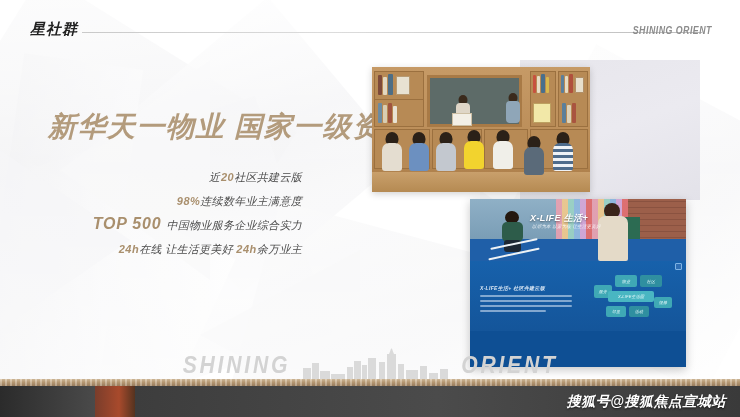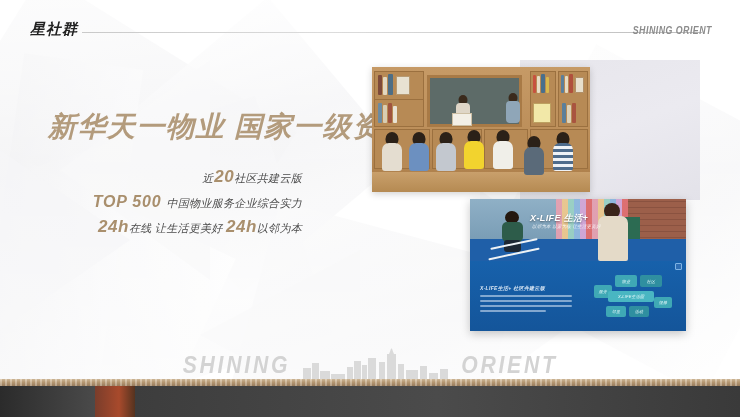--- a/index.html
+++ b/index.html
@@ -151,21 +151,21 @@
     width: 340px;
     text-align: right;
     padding-right: 38px;
   }
   .stat-row {
     margin-bottom: 6px;
     white-space: nowrap;
     color: #4a4a4a;
   }
   .num {
-    font-size: 17px;
+    font-size: 11px;
     font-weight: bold;
     color: #a98f6d;
     letter-spacing: .5px;
   }
   .num-lg {
     font-size: 16px;
     font-weight: bold;
     color: #a98f6d;
     letter-spacing: .8px;
   }
@@ -193,21 +193,21 @@
     position: absolute;
     left: 372px; top: 67px;
     width: 218px; height: 125px;
     overflow: hidden;
     box-shadow: 0 2px 7px rgba(0,0,0,.18);
     background: #b98e5f;
   }
   .photo-bot {
     position: absolute;
     left: 470px; top: 199px;
-    width: 216px; height: 132px;
+    width: 216px; height: 168px;
     overflow: hidden;
     box-shadow: 0 3px 9px rgba(0,0,0,.22);
     background: #0e4f94;
   }
 
   
   .cls-wall {
     position: absolute; inset: 0;
     background: linear-gradient(180deg, #c69a66 0%, #bb8d58 60%, #a87a46 100%);
   }
@@ -500,28 +500,31 @@
   </div>
 
   <div class="headline">新华天一物业 国家一级资质</div>
 
   <div class="stats">
 
     <div class="stat-row">
       <span class="txt-pre">近</span><span class="num">20</span><span class="txt">社区共建云版</span>
     </div>
 
+    <div class="stat-row">
+      <span class="num">98%</span><span class="txt">连续数年业主满意度</span>
+    </div>
 
     <div class="stat-row">
       <span class="num-lg">TOP 500</span><span class="sp"></span><span class="txt">中国物业服务企业综合实力</span>
     </div>
 
 
     <div class="stat-row">
-      <span class="num">24h</span><span class="txt">在线 让生活更美好 </span><span class="num">24h</span><span class="txt">以邻为本</span>
+      <span class="num">24h</span><span class="txt">在线 让生活更美好 </span><span class="num">24h</span><span class="txt">余万业主</span>
     </div>
 
   </div>
 
   <div class="gray-panel"></div>
 
   <div class="photo-top">
     <div class="cls-wall"></div>
 
     <div class="shelf-unit" style="left:2px;  top:4px;  width:50px; height:56px;"></div>
@@ -675,15 +678,16 @@
 
     <span class="wm-word">ORIENT</span>
   </div>
 
   <div class="wood-band"></div>
 
   <div class="bottom-bar">
     <div class="bb-seg1"></div>
     <div class="bb-seg2"></div>
     <div class="bb-seg3"></div>
+    <div class="sohu-wm">搜狐号@搜狐焦点宣城站</div>
   </div>
 
 </div>
 
 </body></html>

